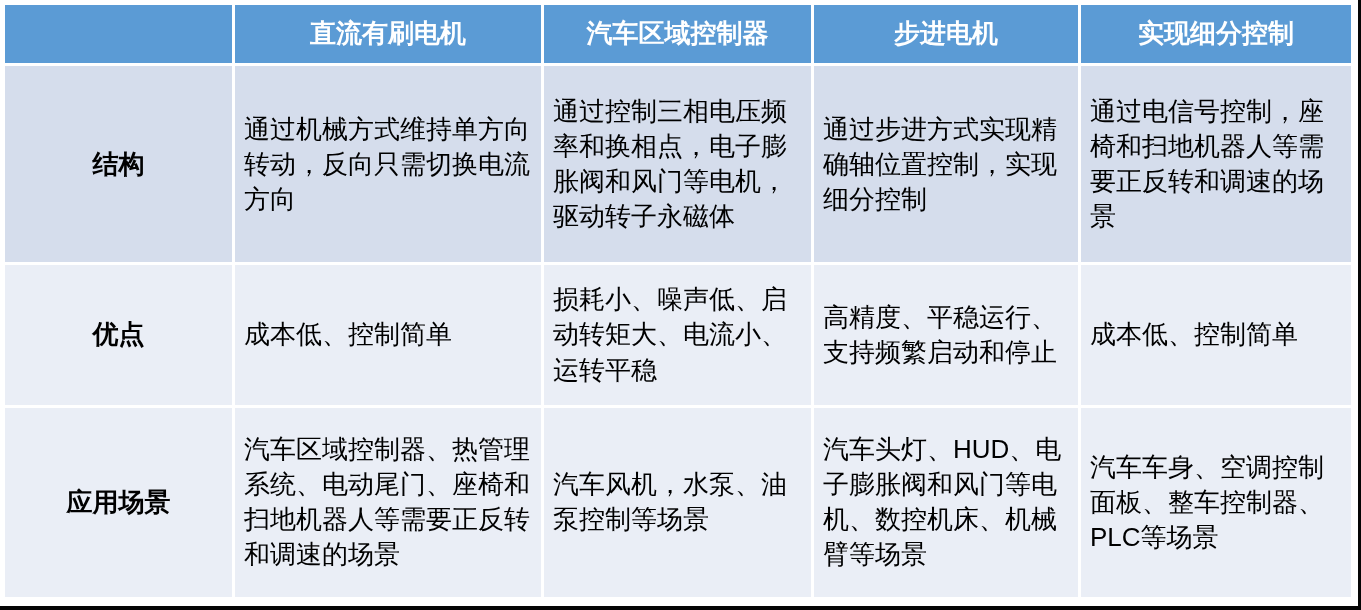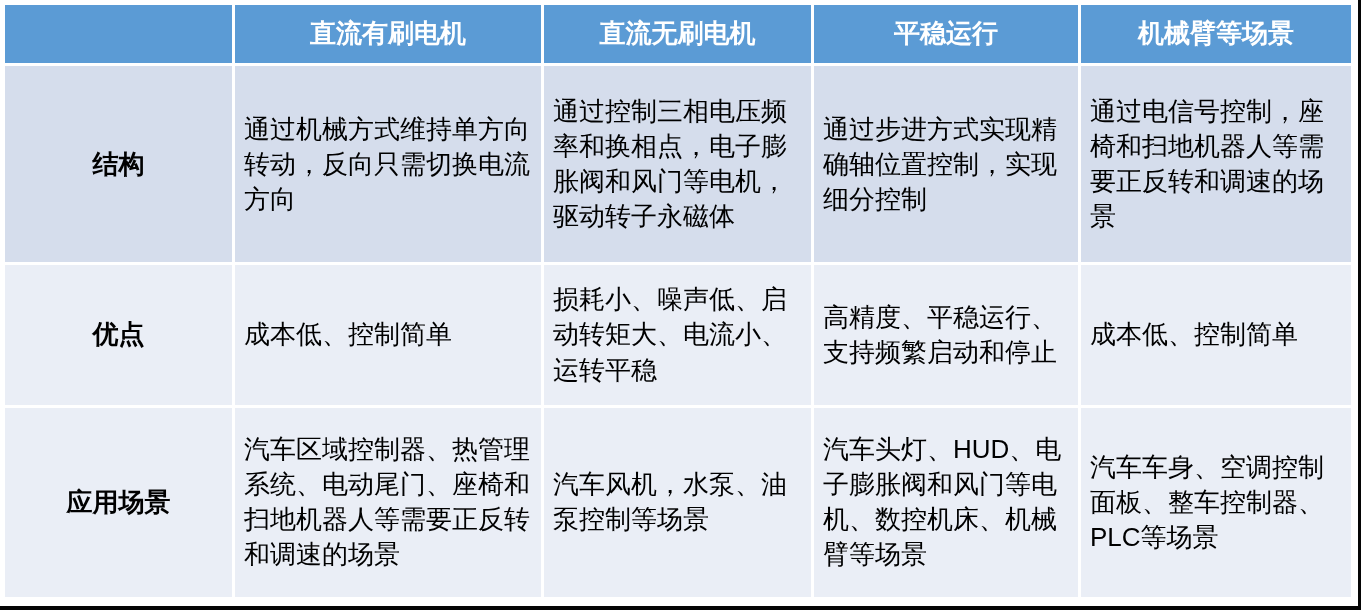--- a/index.html
+++ b/index.html
@@ -72,23 +72,23 @@
       <col style="width:227px">
       <col style="width:306px">
       <col style="width:267px">
       <col style="width:264px">
       <col style="width:270px">
     </colgroup>
     <thead>
       <tr>
         <th></th>
         <th>直流有刷电机</th>
-        <th>直流无刷电机</th>
-        <th>平稳运行</th>
-        <th>机械臂等场景</th>
+        <th>汽车区域控制器</th>
+        <th>步进电机</th>
+        <th>实现细分控制</th>
       </tr>
     </thead>
     <tbody>
       <tr class="band-dark r-structure">
         <th class="rowlabel">结构</th>
         <td>通过机械方式维持单方向转动，反向只需切换电流方向</td>
         <td>通过控制三相电压频率和换相点，电子膨胀阀和风门等电机，驱动转子永磁体</td>
         <td>通过步进方式实现精确轴位置控制，实现细分控制</td>
         <td>通过电信号控制，座椅和扫地机器人等需要正反转和调速的场景</td>
       </tr>

